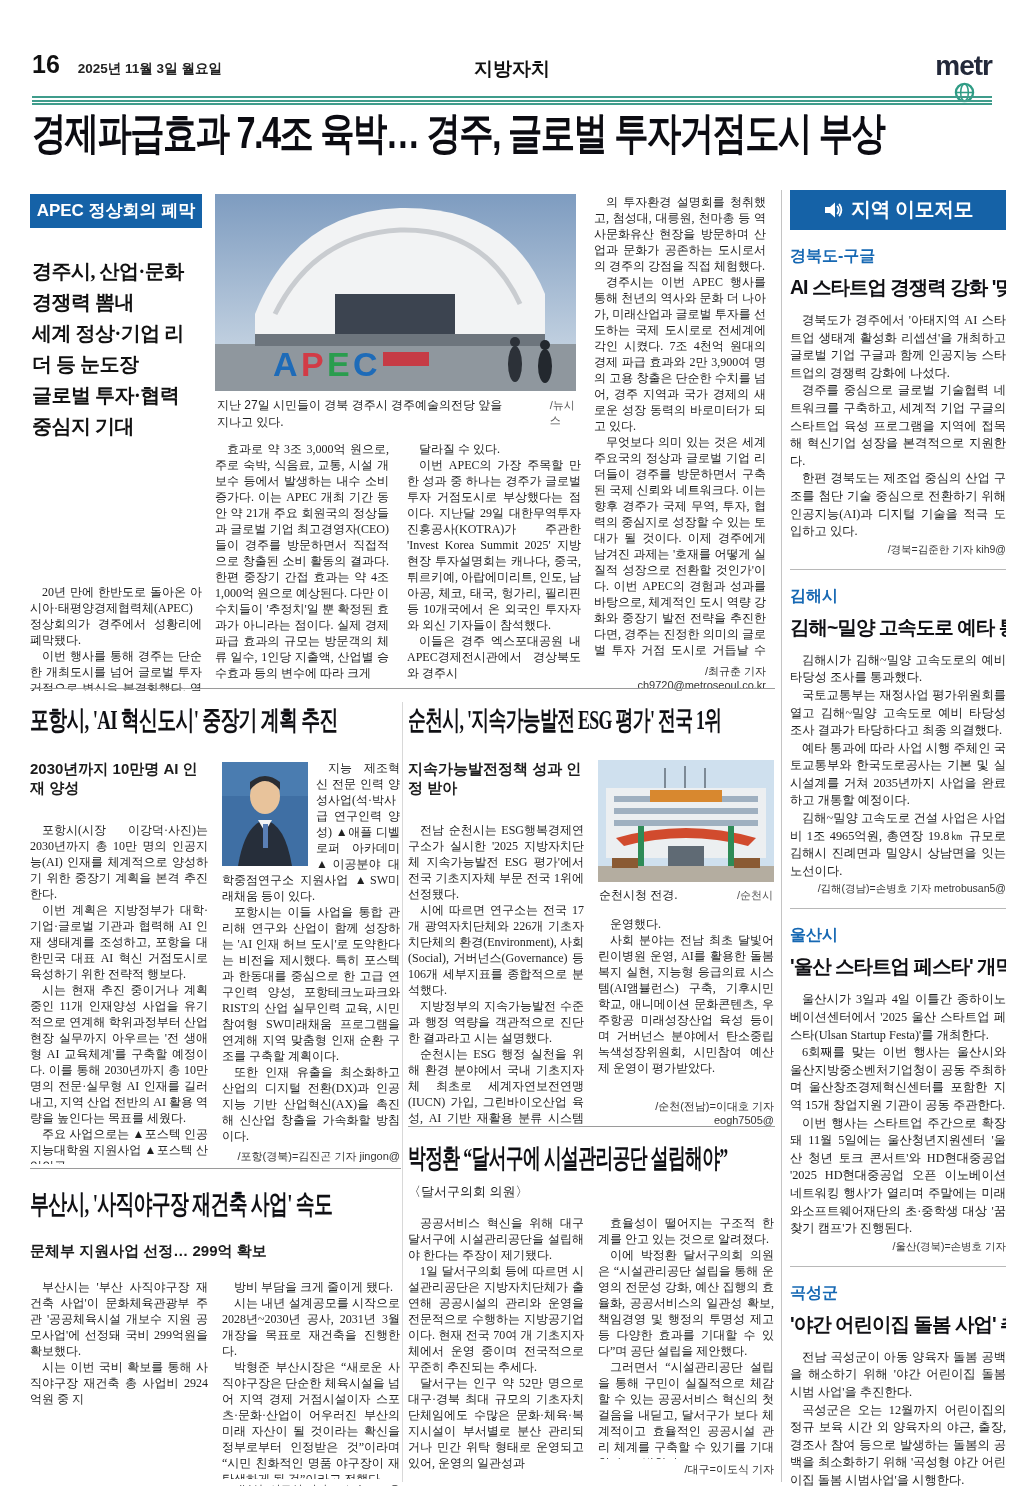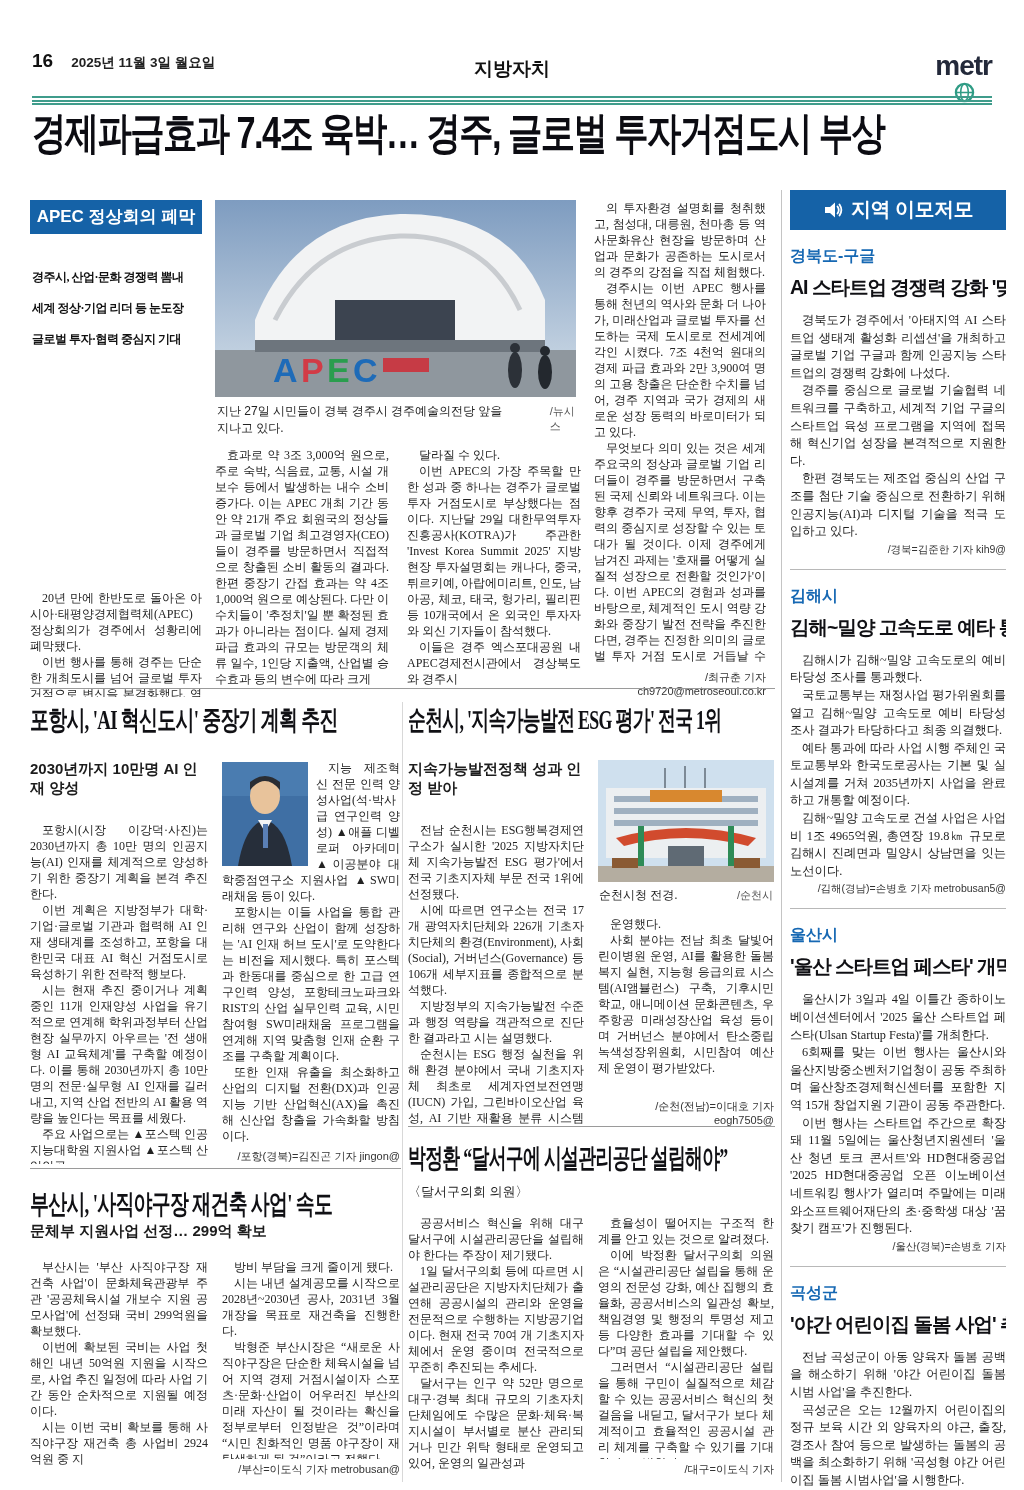--- a/index.html
+++ b/index.html
@@ -2,21 +2,21 @@
 <html><head>
 <meta charset="utf-8">
 <style>
   * { margin:0; padding:0; box-sizing:border-box; }
   html,body { background:#e8e8e8; }
   .page { position:relative; width:1024px; height:1490px; background:#ffffff; margin:0 auto;
           font-family:"Liberation Serif", serif; color:#1a1a1a; overflow:hidden; }
 
   
   .masthead { position:absolute; top:50px; left:32px; right:32px; height:38px; }
-  .pagenum { font-family:"Liberation Sans",sans-serif; font-weight:700; font-size:19px; color:#111; }
+  .pagenum { font-family:"Liberation Sans",sans-serif; font-weight:700; font-size:25px; color:#111; }
   .edition-date { font-family:"Liberation Sans",sans-serif; font-weight:600; font-size:13.5px; color:#222; margin-left:14px; }
   .section-title { position:absolute; left:50%; top:6px; transform:translateX(-50%);
                    font-family:"Liberation Sans",sans-serif; font-weight:700; font-size:19px; color:#111; }
   .brand { position:absolute; right:0; top:0; font-family:"Liberation Sans",sans-serif;
            font-weight:800; font-size:28px; letter-spacing:-1px; color:#23293a; display:flex; align-items:center;flex-direction:column; }
   .brand svg { margin-left:1px; }
   .rule-green { position:absolute; top:96px; left:32px; right:32px; height:9px;
                 background:repeating-linear-gradient(to bottom,#3f9c8b 0 2px,transparent 2px 3.6px); }
 
   
@@ -33,25 +33,25 @@
                    font-family:"Liberation Serif",serif; font-weight:800; font-size:27px;
                    letter-spacing:-1px; color:#101014; }
   .art-sub { font-family:"Liberation Sans",sans-serif; font-weight:700; font-size:15px; color:#1c1c1c; }
   .caption-row { display:flex; justify-content:space-between; align-items:baseline;
                  font-family:"Liberation Sans",sans-serif; font-size:12px; color:#222; }
   .caption-row .credit { font-size:11px; color:#555; }
   .col-flex { display:flex; flex-direction:column; }
   .col-flex .body { flex:1 1 auto; overflow:hidden; }
 
   
-  .apec { position:absolute; left:30px; top:200px; width:745px; height:497px; display:flex; gap:13px; overflow:hidden; }
+  .apec { position:absolute; left:30px; top:194px; width:745px; height:497px; display:flex; gap:13px; overflow:hidden; }
   .apec .c1 { flex:0 0 172px; }
   .kicker-box { background:#1562a7; color:#fff; font-family:"Liberation Sans",sans-serif;
                 font-weight:700; font-size:17px; text-align:center; padding:5px 0 6px; }
-  .subheads p { font-weight:700; font-size:12px; line-height:31px; letter-spacing:-0.5px;
+  .subheads p { font-weight:700; font-size:20px; line-height:31px; letter-spacing:-0.5px;
                 text-align:left; text-indent:0; color:#111; }
   .subheads { margin:15px 0 0 2px; }
   .apec .c1 .body { margin-top:28px; height:300px; overflow:hidden; }
   .apec .mid { flex:0 0 361px; display:flex; flex-direction:column; }
   .photo-main { width:361px; height:197px; background:#b9c8d8; }
   .apec .cap { padding:6px 2px 10px;gap:44px; }
   .mid-cols { display:flex; gap:18px; flex:1; overflow:hidden; }
   .mid-cols .mc { flex:0 0 174px; overflow:hidden; }
   .apec .c4 { flex:0 0 172px; }
 
@@ -87,21 +87,21 @@
   .photo-sun { width:176px; height:122px; background:#cfdcea; }
   .suncheon .cap { padding:5px 1px 12px; }
 
   
   .hr-a { position:absolute; left:30px; top:688px; width:745px; height:1px; background:#9a9a9a; }
   .hr-b { position:absolute; left:30px; top:1168px; width:371px; height:1px; background:#9a9a9a; }
   .hr-c { position:absolute; left:408px; top:1126px; width:367px; height:1px; background:#9a9a9a; }
 
   .busan { position:absolute; left:30px; top:1186px; width:371px; height:300px; overflow:hidden; }
   .busan .art-head span { transform:scaleX(0.70); }
-  .busan .art-sub { margin-top:0; font-weight:600; }
+  .busan .art-sub { margin-top:20px; font-weight:600; }
   .busan .cols { display:flex; gap:14px; margin-top:18px; height:218px; }
   .busan .cols .bc { flex:0 0 178px; overflow:hidden; }
 
   .dalseo { position:absolute; left:408px; top:1140px; width:367px; height:346px; overflow:hidden; }
   .dalseo .art-head span { transform:scaleX(0.66); }
   .dalseo .art-sub2 { font-family:"Liberation Sans",sans-serif; font-size:13px; color:#222; margin-top:7px; }
   .dalseo .cols { display:flex; gap:14px; margin-top:14px; height:262px; }
   .dalseo .cols .dc { flex:0 0 176px; overflow:hidden; }
 </style>
 </head>
@@ -273,21 +273,20 @@
       </div>
     </div>
   </section>
 
   <section class="busan">
     <h2 class="art-head"><span>부산시, '사직야구장 재건축 사업' 속도</span></h2>
     <div class="art-sub">문체부 지원사업 선정… 299억 확보</div>
     <div class="cols">
       <div class="bc body">
           <p>부산시는 '부산 사직야구장 재건축 사업'이 문화체육관광부 주관 '공공체육시설 개보수 지원 공모사업'에 선정돼 국비 299억원을 확보했다.</p>
-          <p>이번에 확보된 국비는 사업 첫 해인 내년 50억원 지원을 시작으로, 사업 추진 일정에 따라 사업 기간 동안 순차적으로 지원될 예정이다.</p>
           <p>시는 이번 국비 확보를 통해 사직야구장 재건축 총 사업비 2924억원 중 지</p>
         </div>
       <div class="bc col-flex">
         <div class="body">
             <p>방비 부담을 크게 줄이게 됐다.</p>
             <p>시는 내년 설계공모를 시작으로 2028년~2030년 공사, 2031년 3월 개장을 목표로 재건축을 진행한다.</p>
             <p>박형준 부산시장은 “새로운 사직야구장은 단순한 체육시설을 넘어 지역 경제 거점시설이자 스포츠·문화·산업이 어우러진 부산의 미래 자산이 될 것이라는 확신을 정부로부터 인정받은 것”이라며 “시민 친화적인 명품 야구장이 재탄생하게 될 것”이라고 전했다.</p>
           </div>
         <div class="byline">/부산=이도식 기자 metrobusan@</div>
       </div>

